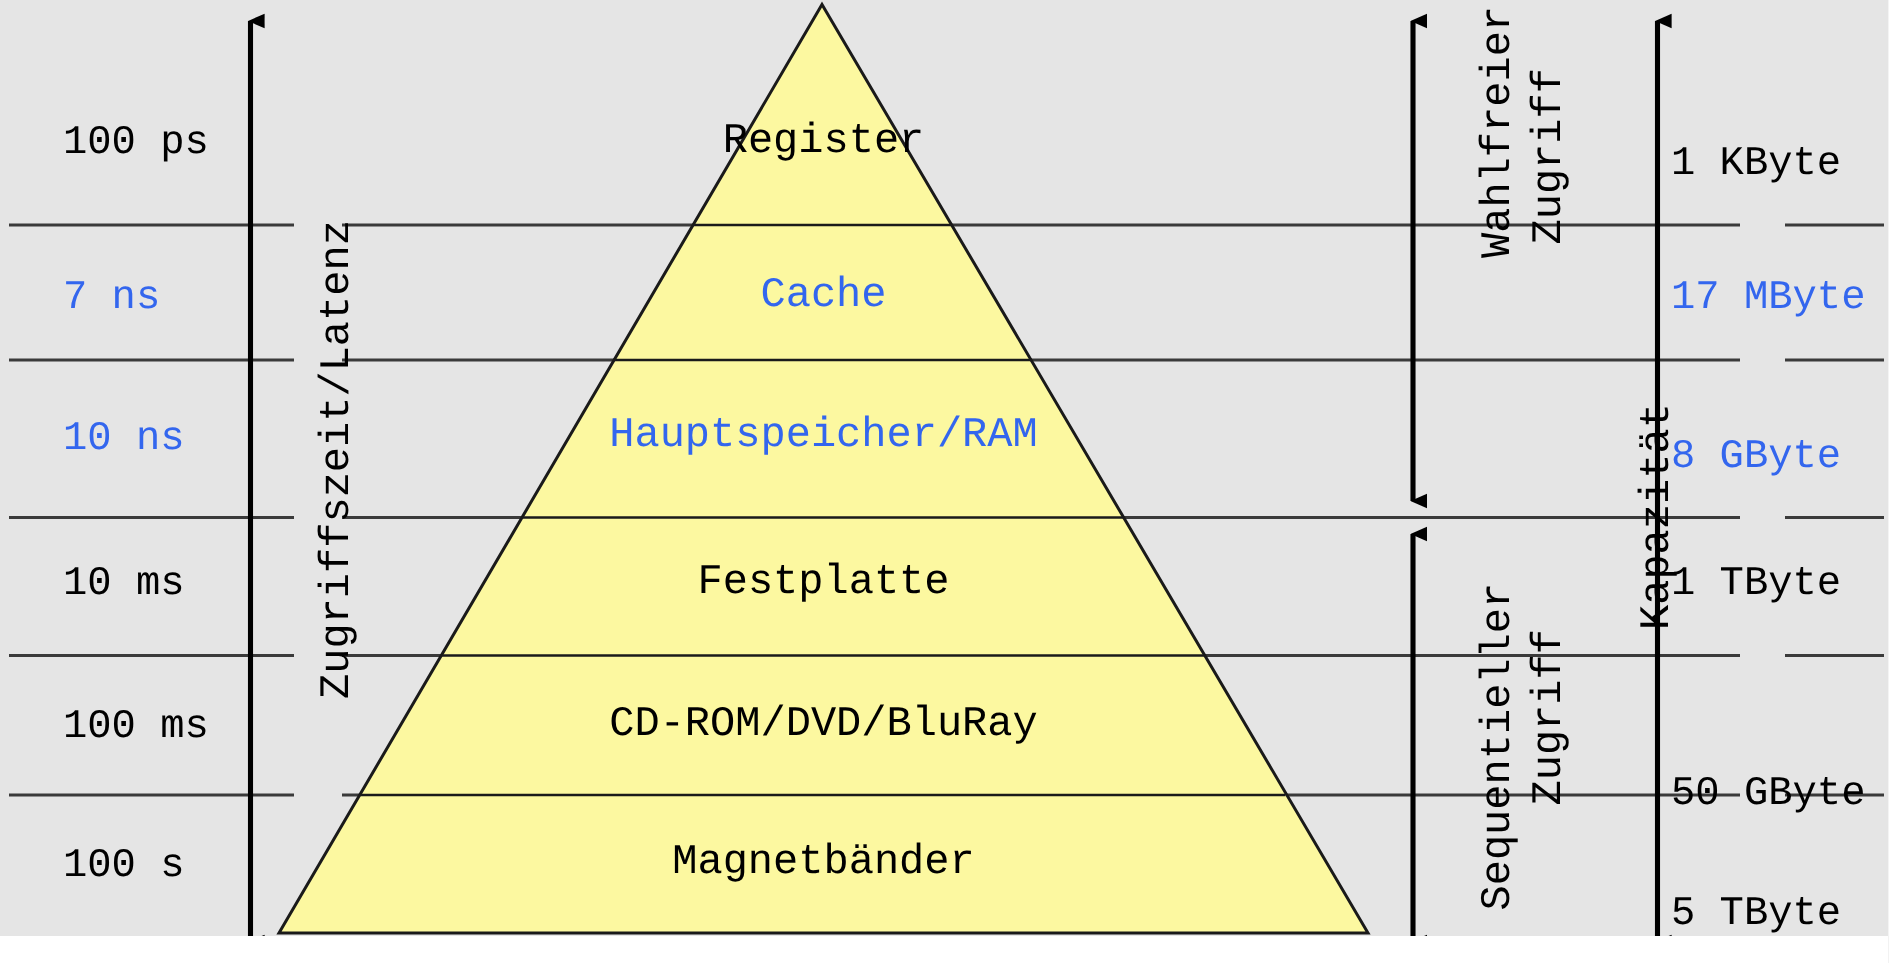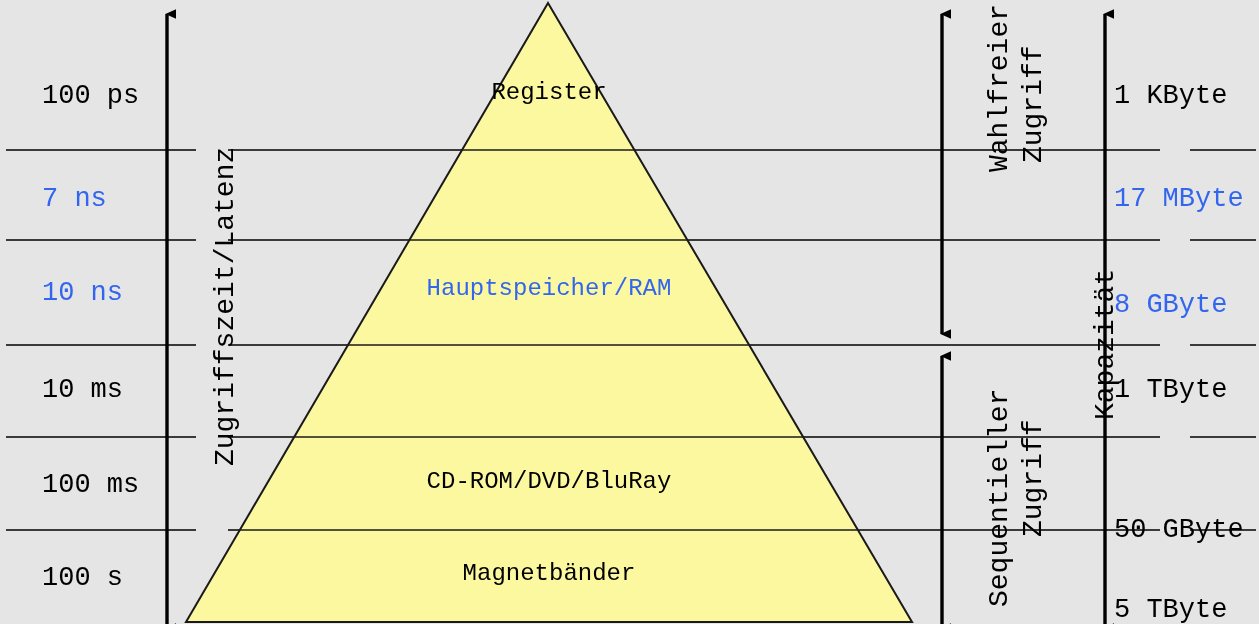--- a/index.html
+++ b/index.html
@@ -22,21 +22,21 @@
   .lbl.blue{color:#3366ee;}
 
   .left-lbl{left:42px;text-align:left;}
   .right-lbl{left:1114px;text-align:left;}
 
   .tier-lbl{
     position:absolute;
     width:1259px;
     left:0;
     text-align:center;
-    font-size:24px;
+    font-size:28px;
     color:#000000;
     white-space:nowrap;
     line-height:1;
   }
   .tier-lbl.blue{color:#3366ee;}
   .tier-lbl.center-shift{width:726px;left:186px;}
 
   .vrot{
     position:absolute;
     font-size:28px;
@@ -111,29 +111,31 @@
     </g>
   </svg>
 
   <div class="lbl left-lbl" style="top:83px;">100 ps</div>
   <div class="lbl left-lbl blue" style="top:186px;">7 ns</div>
   <div class="lbl left-lbl blue" style="top:280px;">10 ns</div>
   <div class="lbl left-lbl" style="top:377px;">10 ms</div>
   <div class="lbl left-lbl" style="top:472px;">100 ms</div>
   <div class="lbl left-lbl" style="top:565px;">100 s</div>
 
-  <div class="lbl right-lbl" style="top:83px;">1 KByte</div>
+  <div class="lbl right-lbl" style="top:97px;">1 KByte</div>
   <div class="lbl right-lbl blue" style="top:186px;">17 MByte</div>
   <div class="lbl right-lbl blue" style="top:292px;">8 GByte</div>
   <div class="lbl right-lbl" style="top:377px;">1 TByte</div>
   <div class="lbl right-lbl" style="top:472px;margin-top:45px;">50 GByte</div>
   <div class="lbl right-lbl" style="top:565px;margin-top:32px;">5 TByte</div>
 
   <div class="tier-lbl center-shift" style="top:81px;">Register</div>
+  <div class="tier-lbl center-shift blue" style="top:184px;">Cache</div>
   <div class="tier-lbl center-shift blue" style="top:277px;">Hauptspeicher/RAM</div>
+  <div class="tier-lbl center-shift" style="top:375px;">Festplatte</div>
   <div class="tier-lbl center-shift" style="top:562px;">Magnetbänder</div>
   <div class="tier-lbl center-shift" style="top:470px;">CD-ROM/DVD/BluRay</div>
 
   <div class="vrot" style="left:212px;top:466px;">Zugriffszeit/Latenz</div>
 
   <div class="vrot" style="left:986px;top:172px;">Wahlfreier</div>
   <div class="vrot" style="left:1020px;top:163px;">Zugriff</div>
 
   <div class="vrot" style="left:986px;top:607px;">Sequentieller</div>
   <div class="vrot" style="left:1020px;top:537px;">Zugriff</div>

